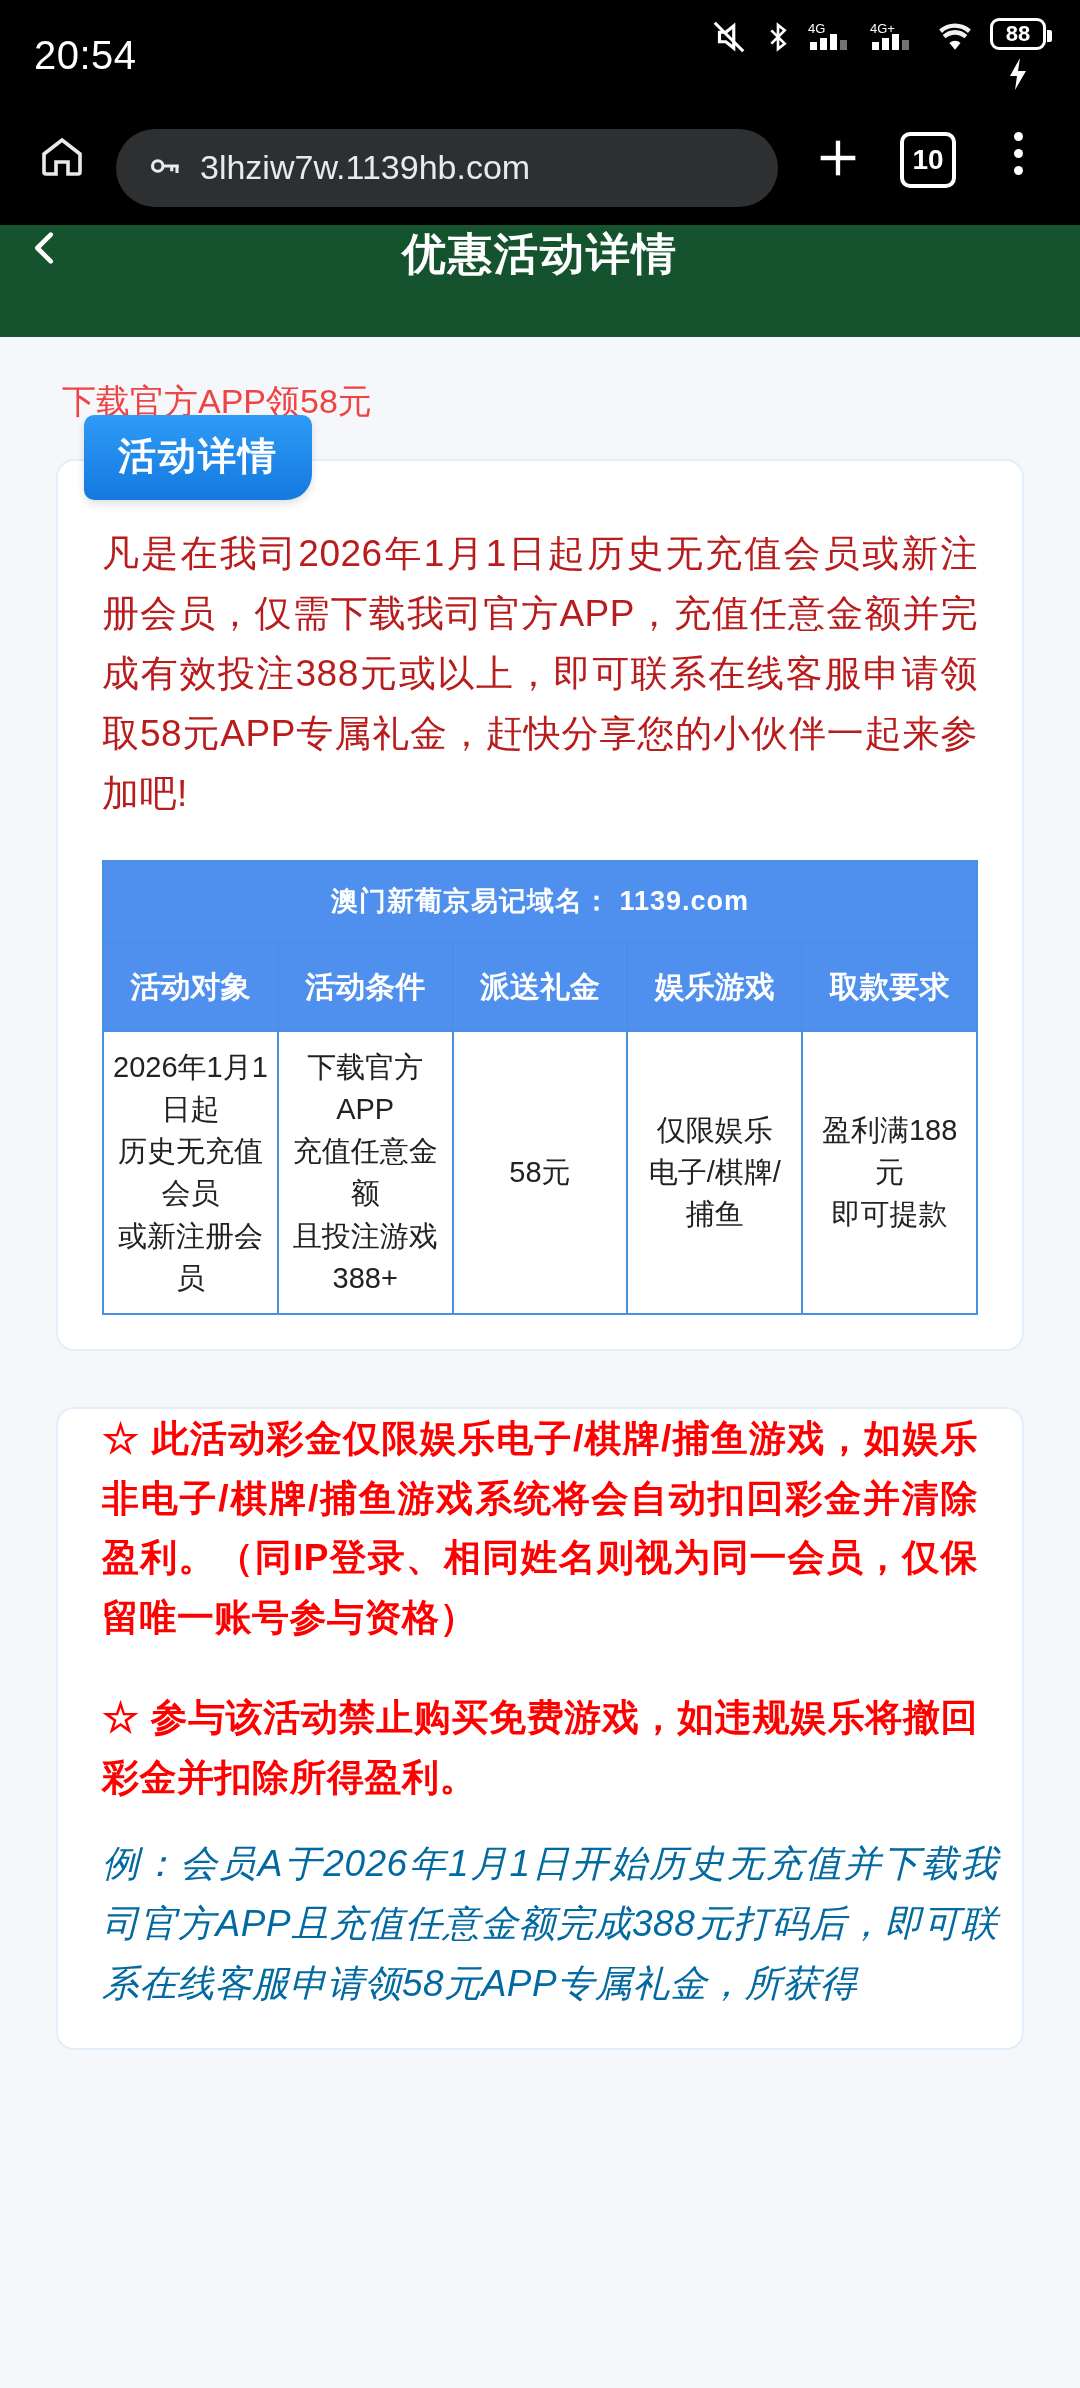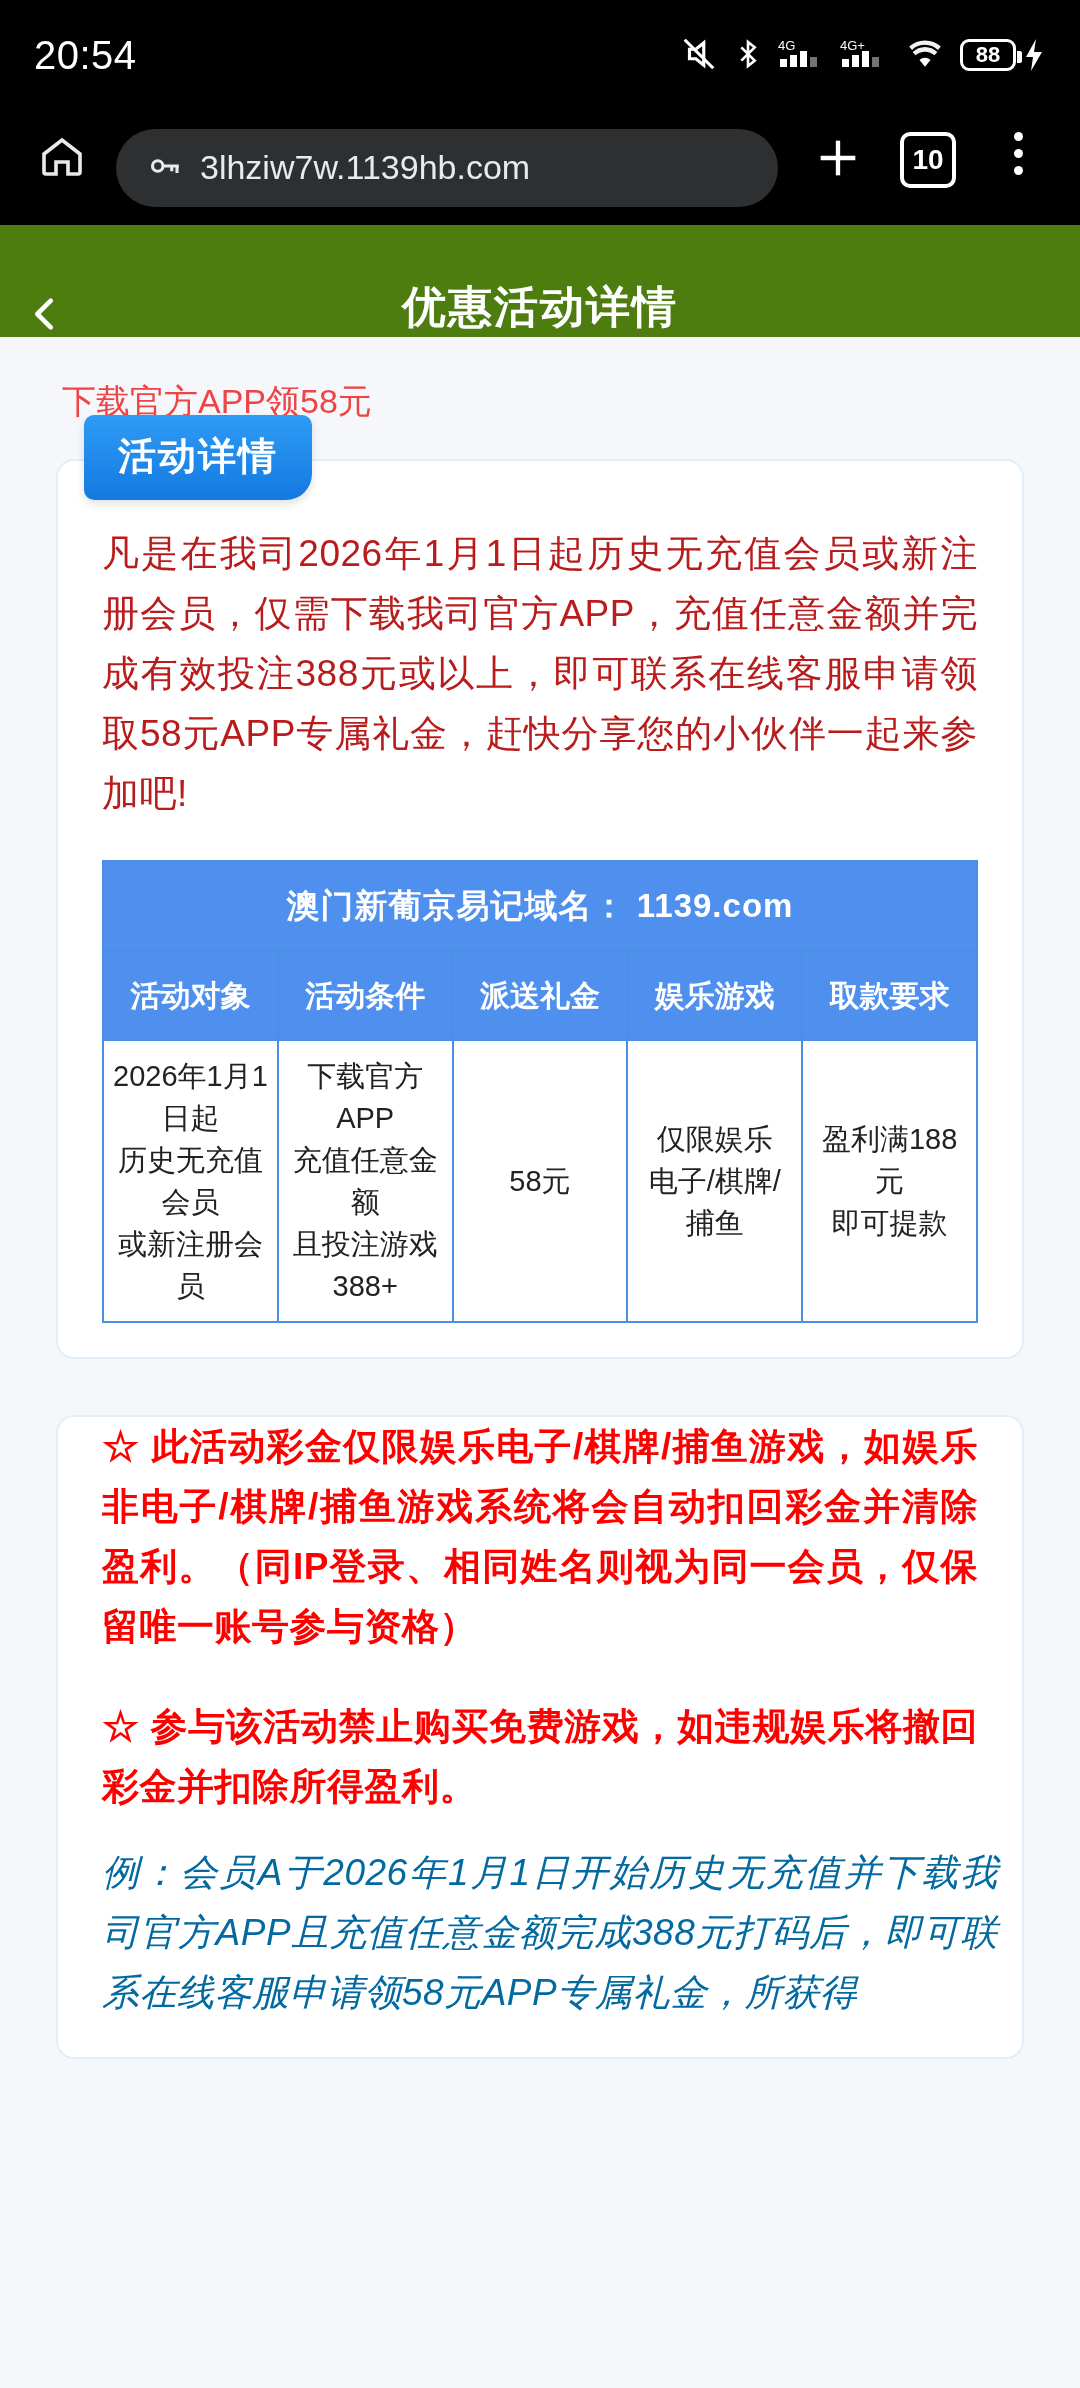--- a/index.html
+++ b/index.html
@@ -27,20 +27,21 @@
   }
   .status-icons {
     display: flex;
     gap: 14px;
   }
   .icon-svg { display: block; }
   .batt {
     display: flex;
     align-items: center;
     gap: 6px;
+    flex-direction: column;
   }
   .batt-body {
     width: 56px;
     height: 32px;
     border: 3px solid #ffffff;
     border-radius: 9px;
     display: flex;
     align-items: center;
     justify-content: center;
     font-size: 22px;
@@ -113,23 +114,23 @@
     align-items: center;
   }
   .kebab i {
     width: 9px; height: 9px; border-radius: 50%;
     background: #ffffff; display: block;
   }
 
   
   .page-header {
     height: 112px;
-    background: #4d7c0f;
-    display: flex;
-    align-items: flex-end;
+    background: #14532d;
+    display: flex;
+    align-items: flex-start;
     position: relative;
   }
   .back-chevron {
     width: 90px;
     display: flex;
     align-items: center;
     justify-content: center;
   }
   .page-title {
     position: absolute;
@@ -198,21 +199,21 @@
     text-align: center;
     vertical-align: middle;
     font-size: 29px;
     color: #222222;
     padding: 14px 6px;
     line-height: 1.45;
   }
   table.promo th.title-row {
     background: #4f90ee;
     color: #ffffff;
-    font-size: 33px;
+    font-size: 27px;
     font-weight: bold;
     padding: 20px 6px;
     letter-spacing: 1px;
   }
   table.promo th.col-head {
     background: #4f90ee;
     color: #ffffff;
     font-size: 30px;
     font-weight: bold;
     padding: 22px 8px;

